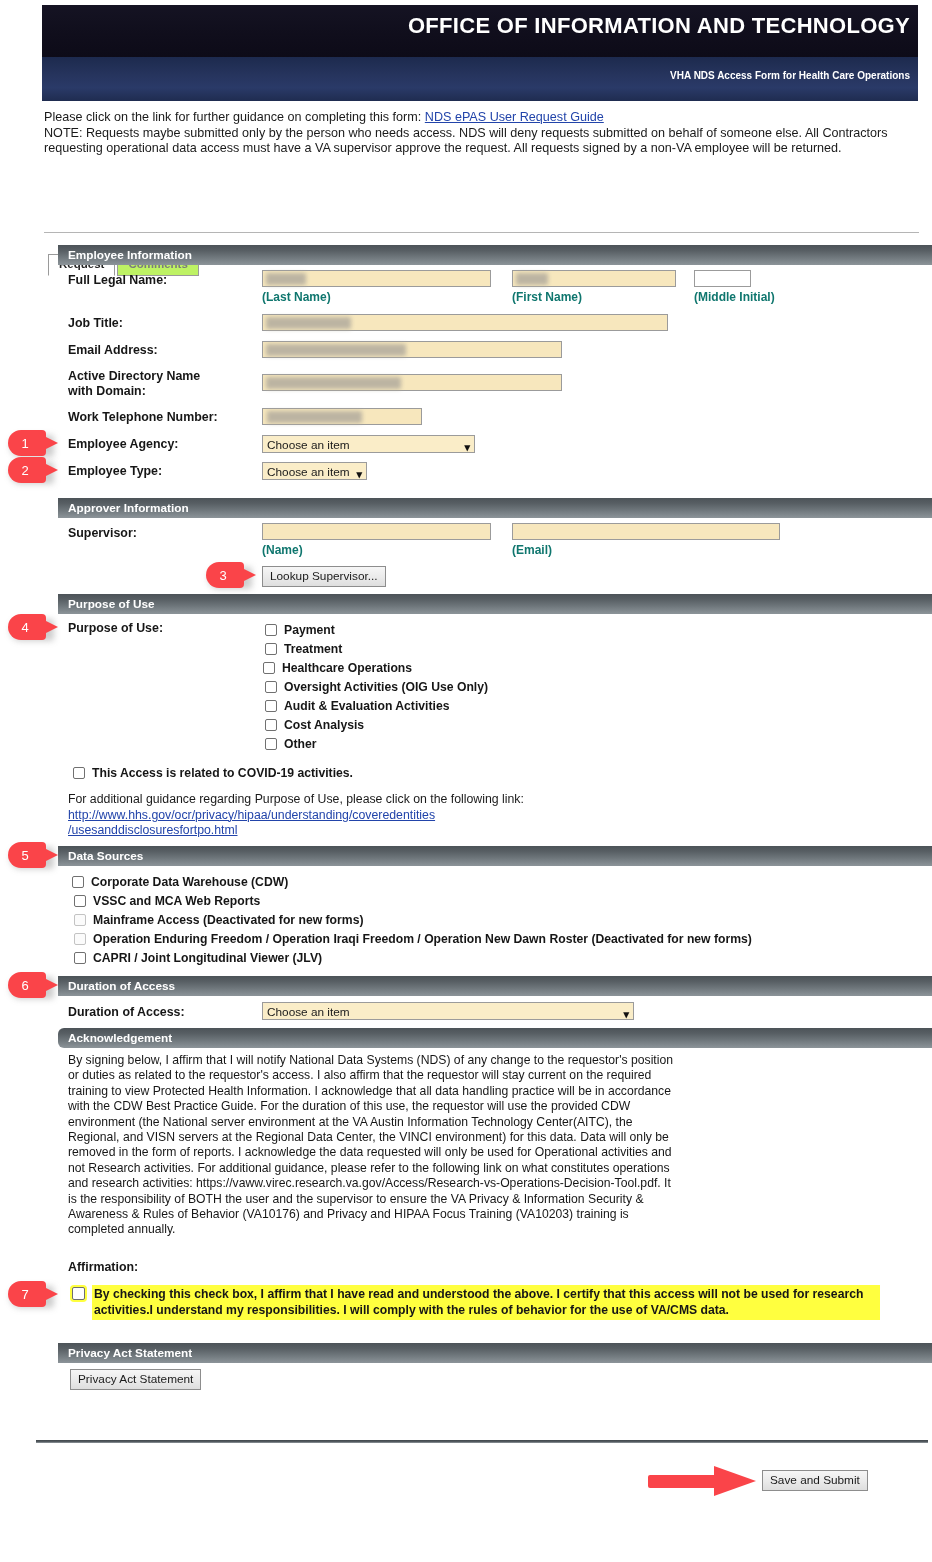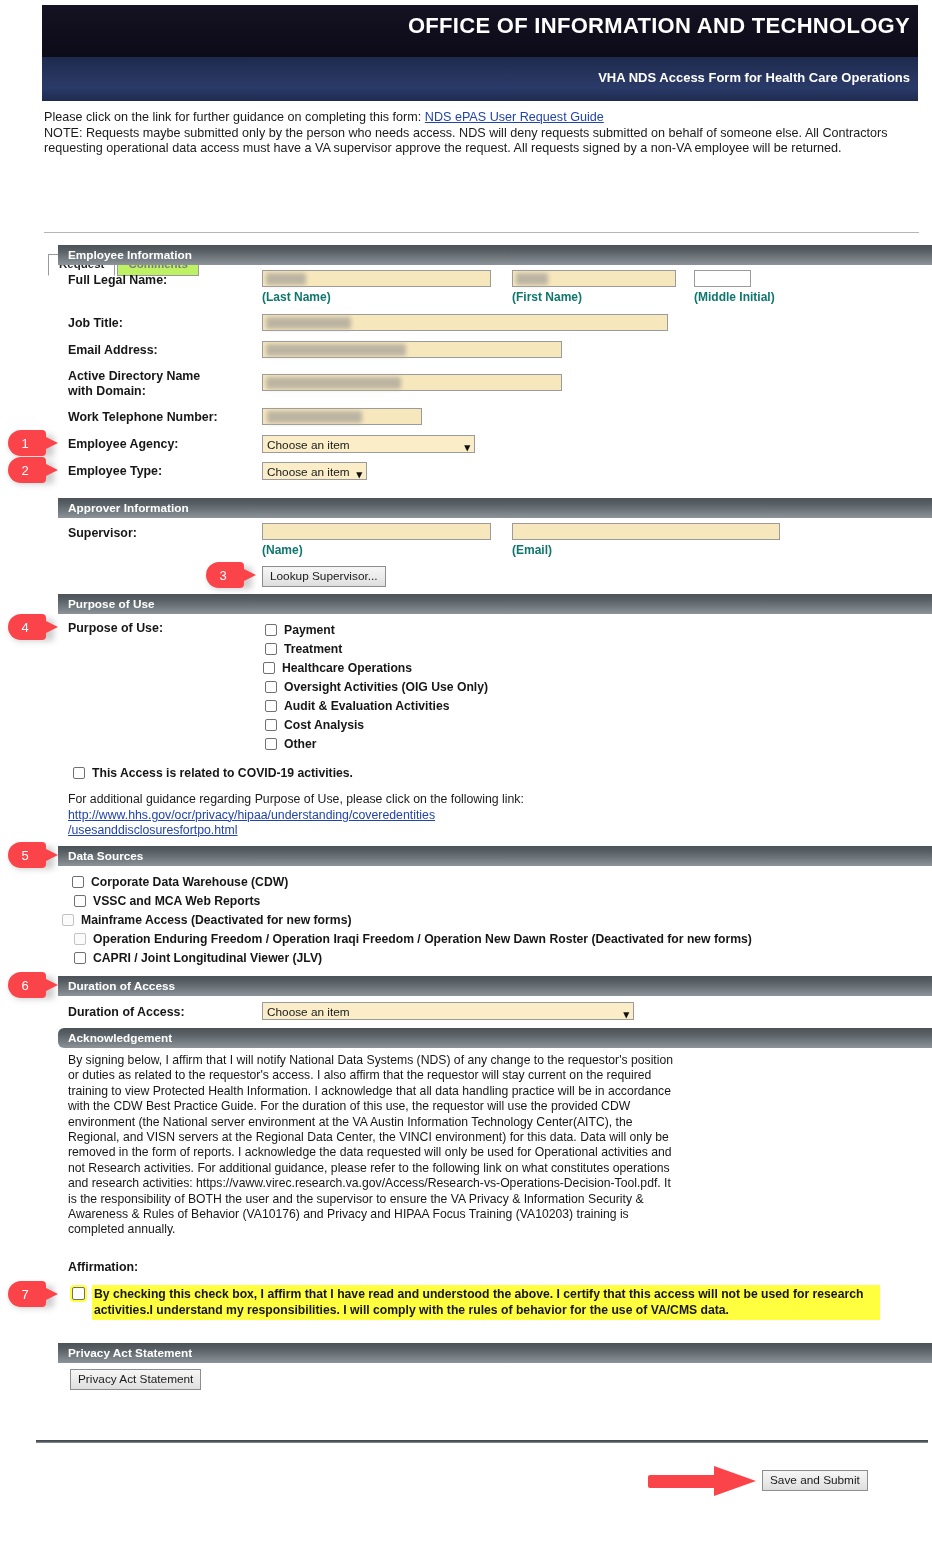--- a/index.html
+++ b/index.html
@@ -32,21 +32,21 @@
     white-space: nowrap;
   }
   .banner-bottom {
     position: absolute; left: 42px; top: 57px;
     width: 876px; height: 44px;
     background: linear-gradient(to bottom, #1d2a4e 0%, #26345d 40%, #2a3a68 70%, #1f2c50 100%);
   }
   .banner-bottom-text {
     position: absolute; right: 8px; top: 13px;
     color: #ffffff;
-    font-size: 13px;
+    font-size: 10px;
     font-weight: bold;
     white-space: nowrap;
   }
 
   
   .intro {
     position: absolute; left: 44px; top: 110px;
     width: 873px;
     font-size: 12.6px;
     color: #1a1a1a;
@@ -415,21 +415,21 @@
   <div class="secbar" style="top:846px;">Data Sources</div>
 
   <div class="cbrow hl-wrap" style="left:72px; top:875px;">
     <span class="cbox"></span>
     <span class="cblabel">Corporate Data Warehouse (CDW)</span>
   </div>
   <div class="cbrow" style="left:74px; top:894px;">
     <span class="cbox"></span>
     <span class="cblabel">VSSC and MCA Web Reports</span>
   </div>
-  <div class="cbrow" style="left:62px; top:913px;justify-content:center;">
+  <div class="cbrow" style="left:74px; top:913px;justify-content:center;">
     <span class="cbox disabled"></span>
     <span class="cblabel">Mainframe Access (Deactivated for new forms)</span>
   </div>
   <div class="cbrow" style="left:74px; top:932px;justify-content:flex-end;">
     <span class="cbox disabled"></span>
     <span class="cblabel">Operation Enduring Freedom / Operation Iraqi Freedom / Operation New Dawn Roster (Deactivated for new forms)</span>
   </div>
   <div class="cbrow" style="left:74px; top:951px;">
     <span class="cbox"></span>
     <span class="cblabel">CAPRI / Joint Longitudinal Viewer (JLV)</span>

